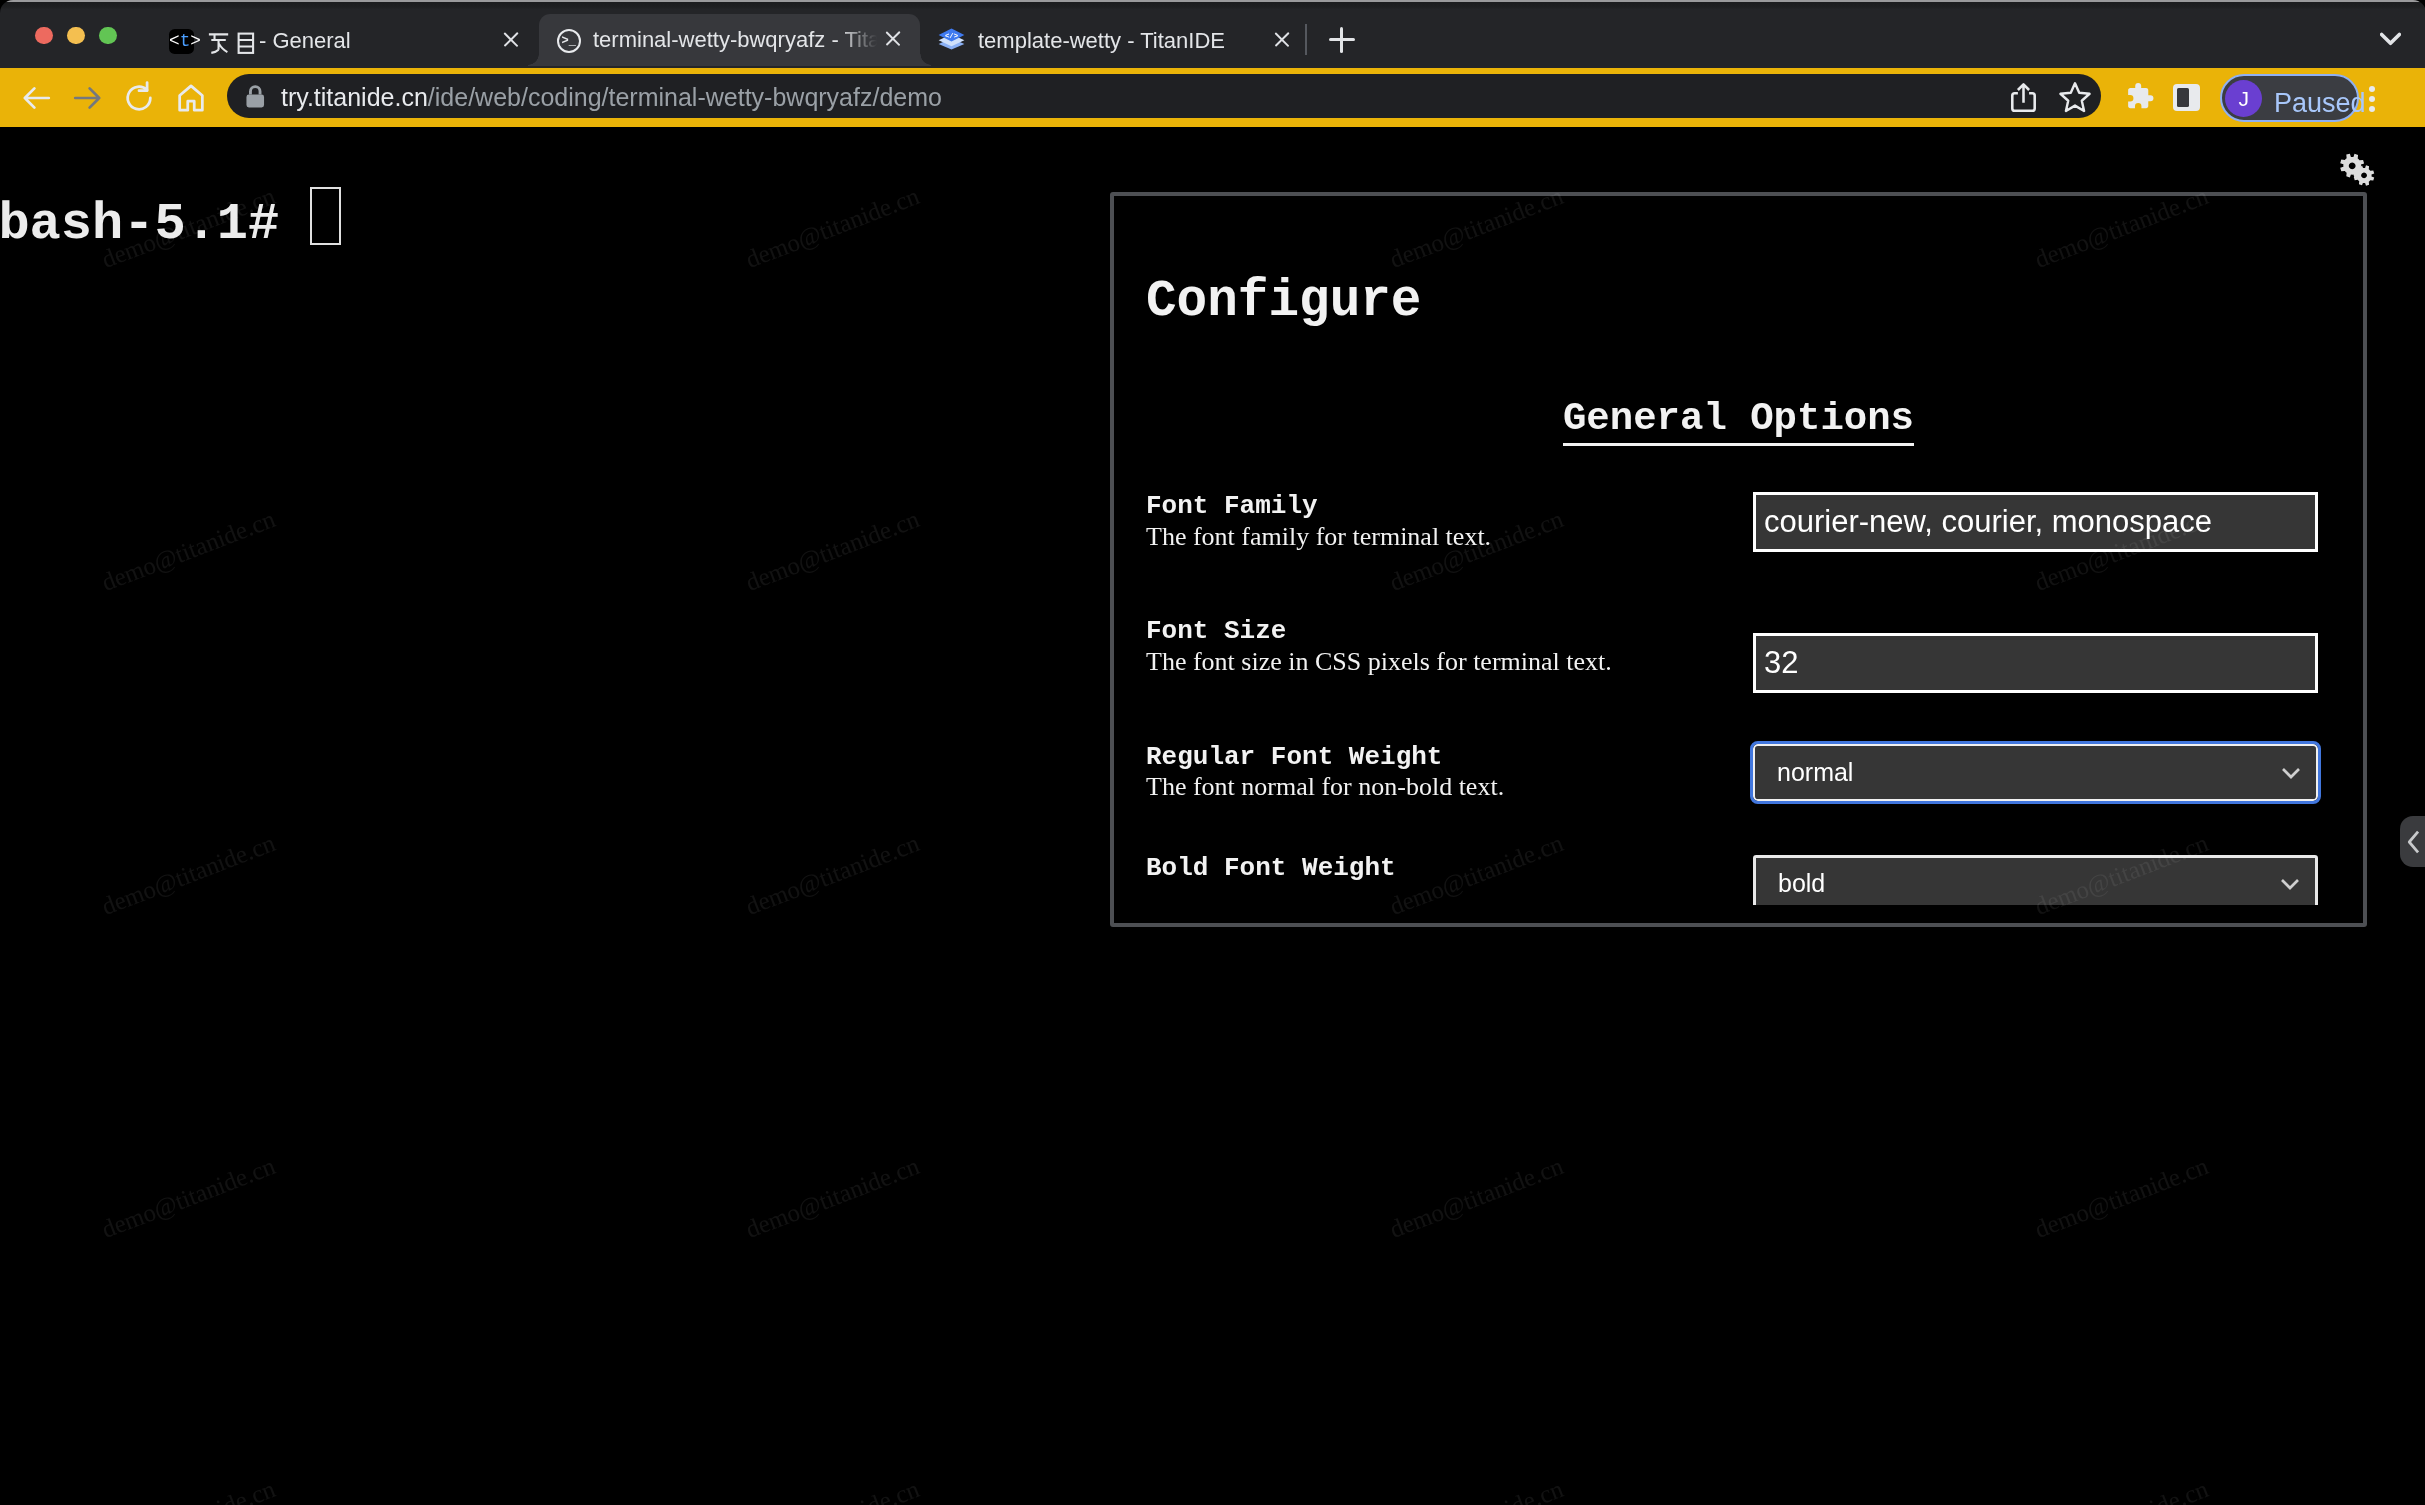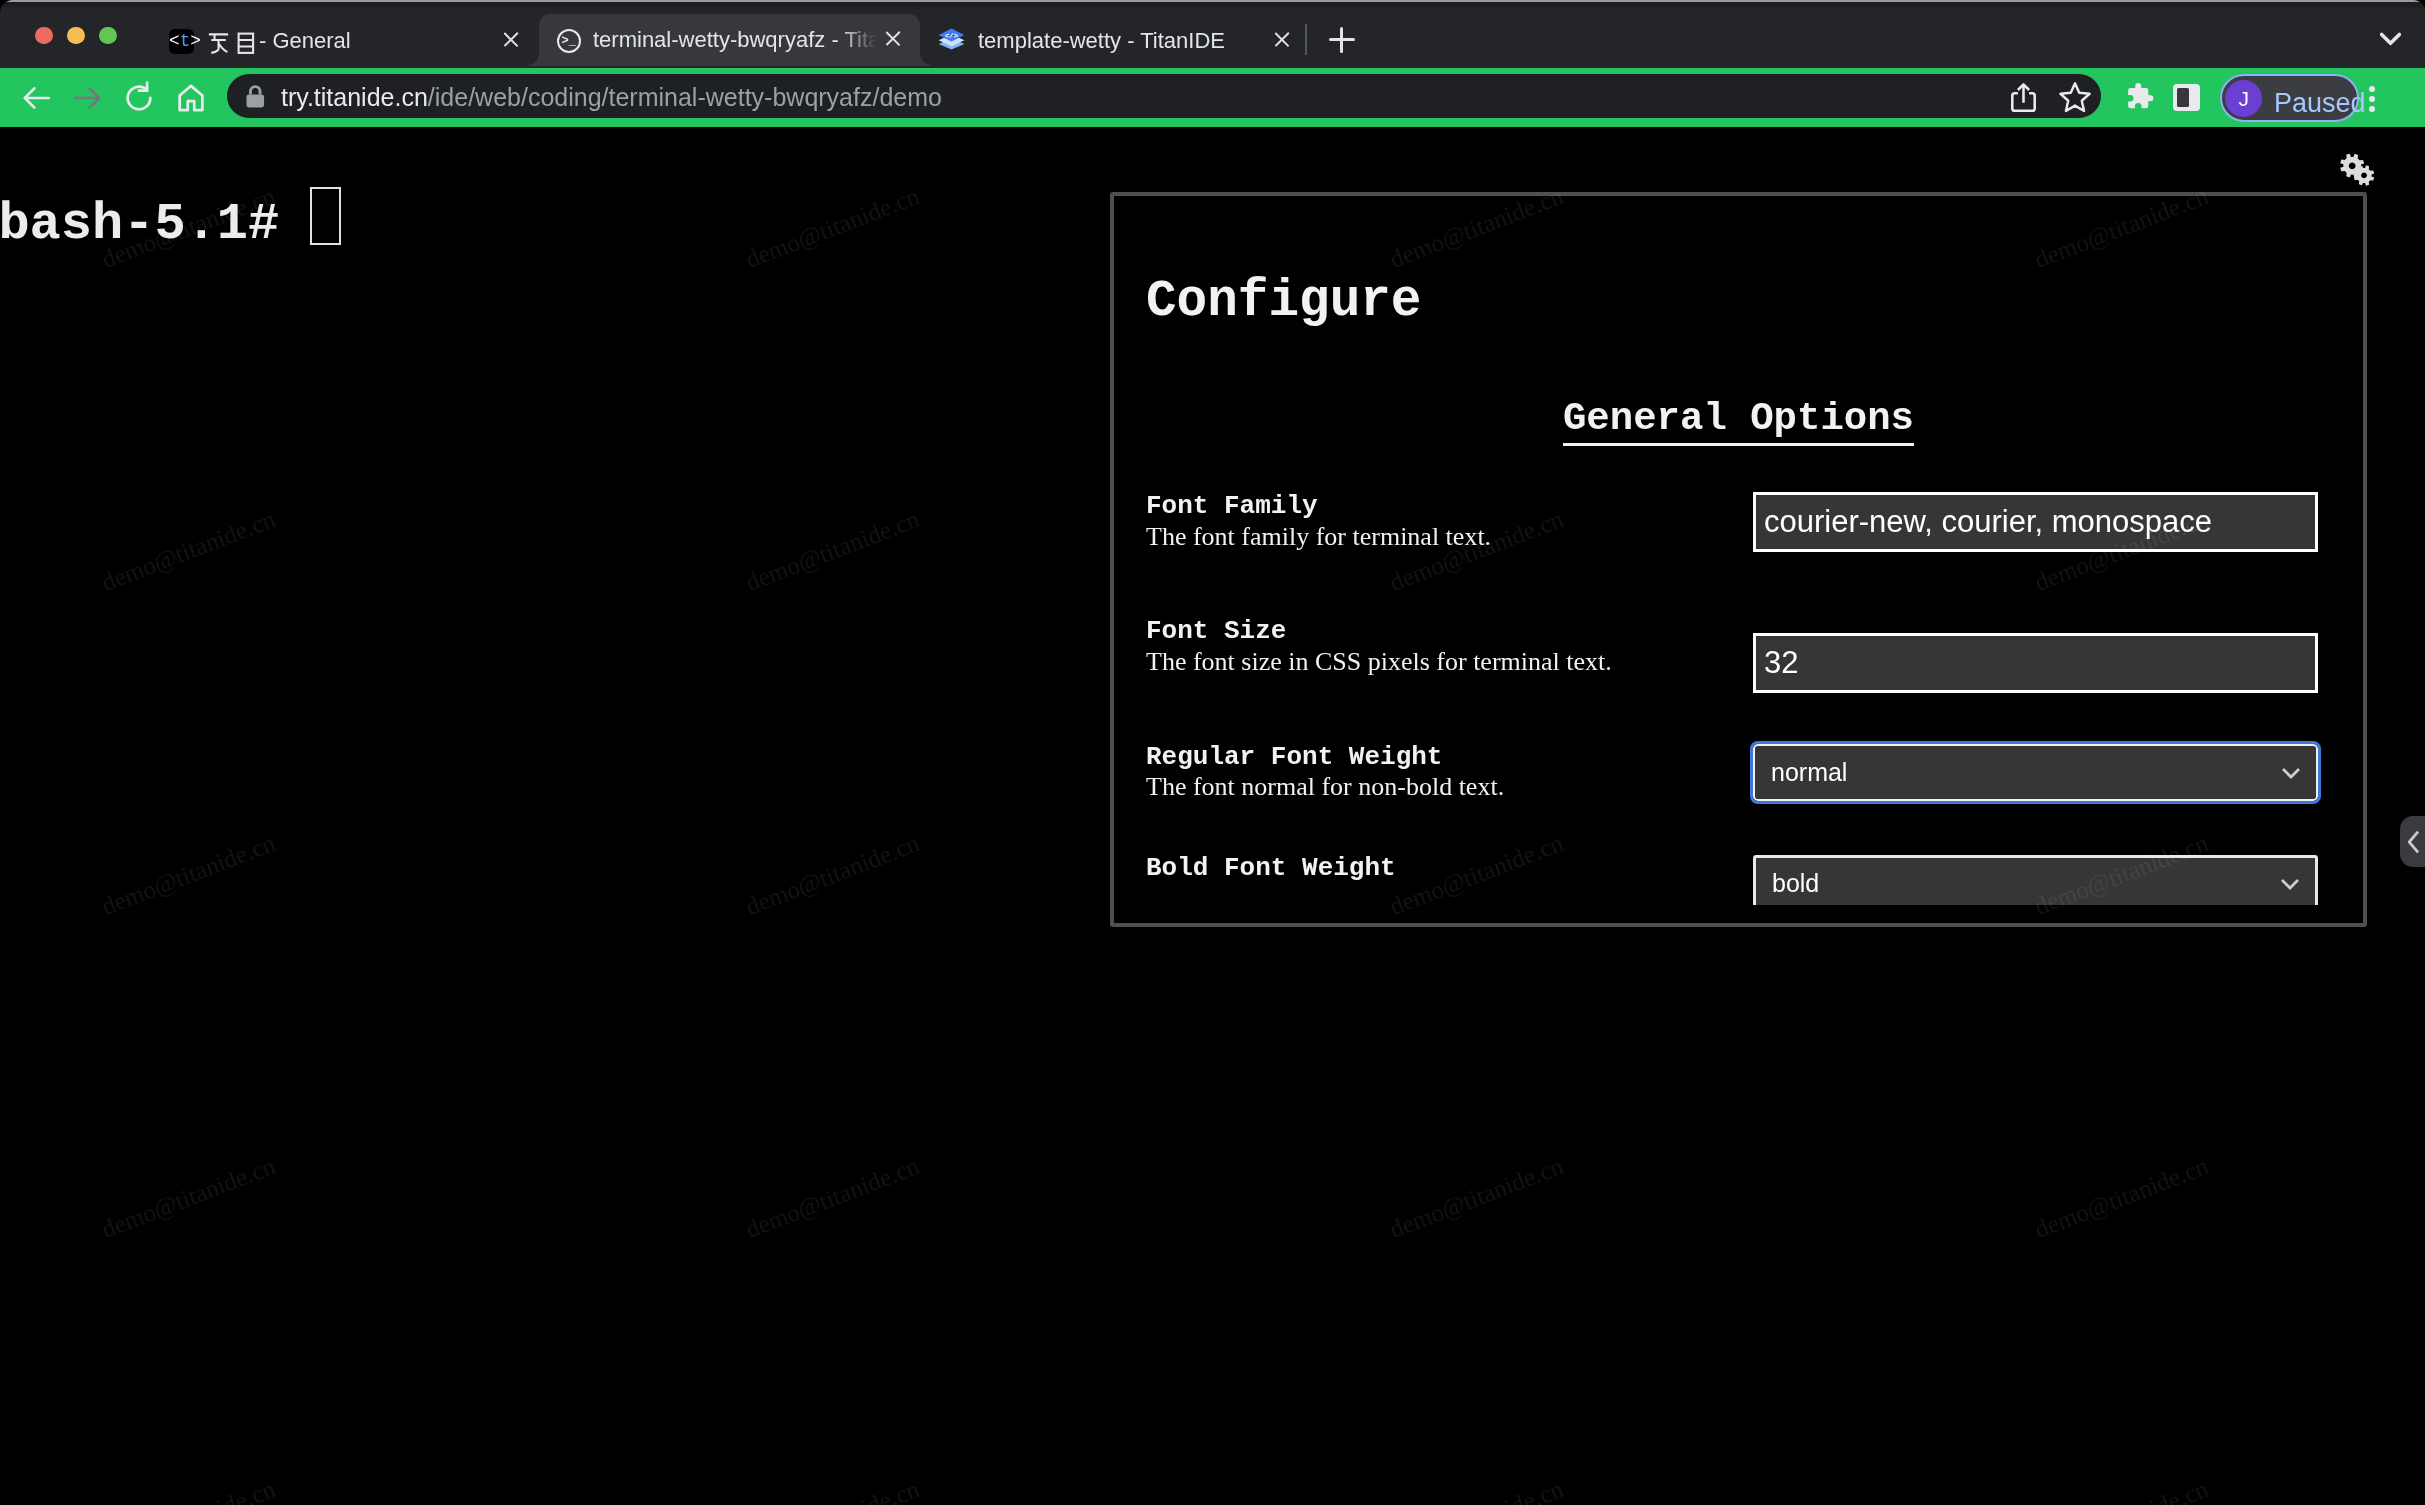--- a/index.html
+++ b/index.html
@@ -14,40 +14,40 @@
   #tabstrip .title { position:absolute; top:28px; font-size:22px; color:#e3e5e8; white-space:nowrap; }
   .xbtn { position:absolute; top:32px; width:16px; height:16px; }
   .xbtn:before, .xbtn:after { content:""; position:absolute; left:7.2px; top:-1.6px; width:2.4px; height:19.3px; background:#dfe1e5; border-radius:0.8px;}
   .xbtn:before { transform:rotate(45deg); }
   .xbtn:after  { transform:rotate(-45deg); }
   #activetab { position:absolute; left:539px; top:13.7px; width:381px; height:52px; background:#37383c; border-radius:11.3px 11.3px 0 0; }
   #activetab .foot { position:absolute; bottom:0; width:11.3px; height:11.3px; background:radial-gradient(circle at 0 0, transparent 0, transparent 10.5px, #37383c 11px); }
   #activetab .footL { left:-11.3px; background:radial-gradient(circle at 0 0, transparent 0, transparent 10.5px, #37383c 11px); }
   #activetab .footR { right:-11.3px; background:radial-gradient(circle at 11.3px 0, transparent 0, transparent 10.5px, #37383c 11px); }
   
-  #toolbar { position:absolute; left:0; top:68px; width:2426px; height:60px; background:#22c55e; }
+  #toolbar { position:absolute; left:0; top:68px; width:2426px; height:60px; background:#eab308; }
   #pill { position:absolute; left:227px; top:6.4px; width:1874px; height:44px; border-radius:22.5px; background:#1f2023; }
   #urltext { position:absolute; left:54px; top:8.9px; font-size:25px; color:#e8eaed; white-space:nowrap; }
   #urltext .gray { color:#9aa0a6; }
   
   #content { position:absolute; left:0; top:127px; width:2426px; height:1036px; background:#000; }
   #term { position:absolute; left:-1.6px; top:72px; font-family:"Liberation Mono", monospace; font-weight:bold; font-size:52px; line-height:52px; color:#ececec; }
   #cursor { position:absolute; left:310px; top:60px; width:31px; height:58px; border:2.4px solid #e0e0e0; }
   
   .wm { position:absolute; width:193px; text-align:center; font-family:"Liberation Serif", serif; font-size:25px; color:rgba(255,255,255,0.07); transform:rotate(-21deg); white-space:nowrap; z-index:50; }
   
   #panel { position:absolute; left:1110px; top:65px; width:1257px; height:735px; border:4px solid #4d4f53; border-radius:3px; background:#000; }
   #pclip { position:absolute; left:0; top:0; width:1249px; height:709px; overflow:hidden; }
   #ptitle { position:absolute; left:32px; top:77px; font-family:"Liberation Mono", monospace; font-weight:bold; font-size:51px; color:#f2f2f2; }
   #ptitle2 { position:absolute; left:0px; top:201px; width:1249px; text-align:center; font-family:"Liberation Mono", monospace; font-weight:bold; font-size:39px; color:#f2f2f2; }
   #ptitle2 span { border-bottom:3.2px solid #f2f2f2; padding-bottom:1.6px;}
   .plabel { position:absolute; left:32px; font-family:"Liberation Mono", monospace; font-weight:bold; font-size:26px; line-height:29px; color:#f2f2f2; white-space:pre; }
   .pdesc { position:absolute; left:32px; font-family:Liberation Serif, serif; font-size:26px; line-height:29px; color:#f2f2f2; width:532px; }
   .pinput { position:absolute; left:639px; width:565px; height:60px; background:#363636; border:3.2px solid #fff; color:#fff; font-size:31px; padding-left:8px; display:flex; align-items:center; }
-  .psel { position:absolute; left:639px; width:565px; height:57px; background:#363636; border:3.2px solid #e9e9e9; border-radius:3.2px; color:#fff; font-size:25px; padding-left:16px; display:flex; align-items:center; }
+  .psel { position:absolute; left:639px; width:565px; height:57px; background:#363636; border:3.2px solid #e9e9e9; border-radius:3.2px; color:#fff; font-size:25px; padding-left:22px; display:flex; align-items:center; }
   .psel.focus { border:2.4px solid #f0f0f0; outline:3.2px solid #4176dd; outline-offset:0px; border-radius:4.8px; }
   .chev { position:absolute; right:13.7px; top:50%; width:22px; height:12px; margin-top:-5.6px; }
   
   #sidetab { position:absolute; left:2400px; top:689px; width:32px; height:51px; background:#3a3b3e; border-radius:13px 0 0 13px; }
 </style>
 </head>
 <body>
 <div id="win">
 
   <div id="tabstrip">

